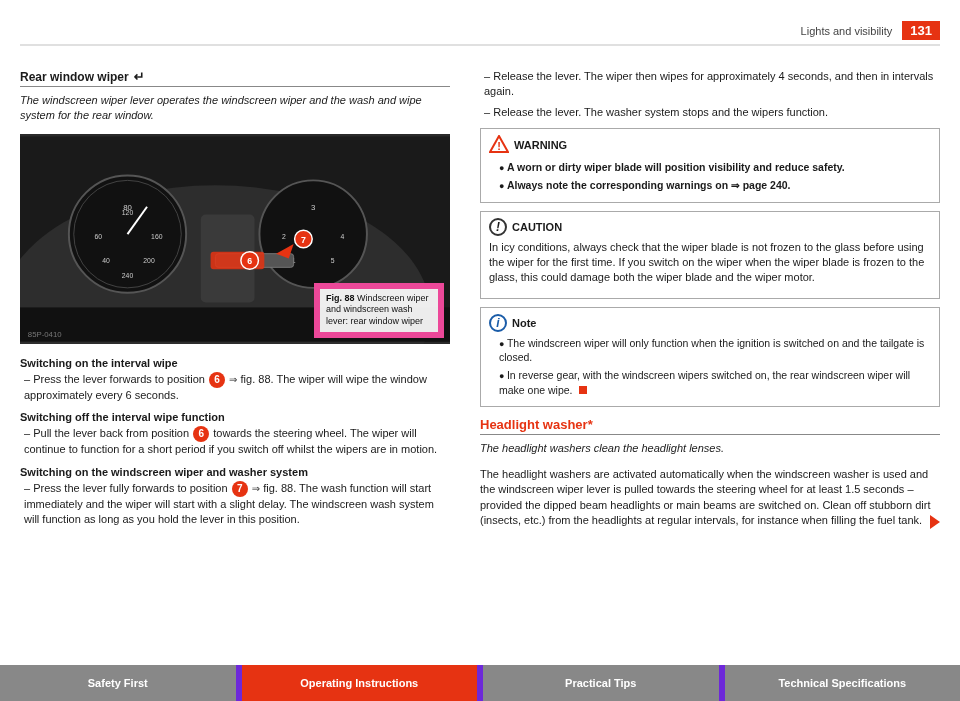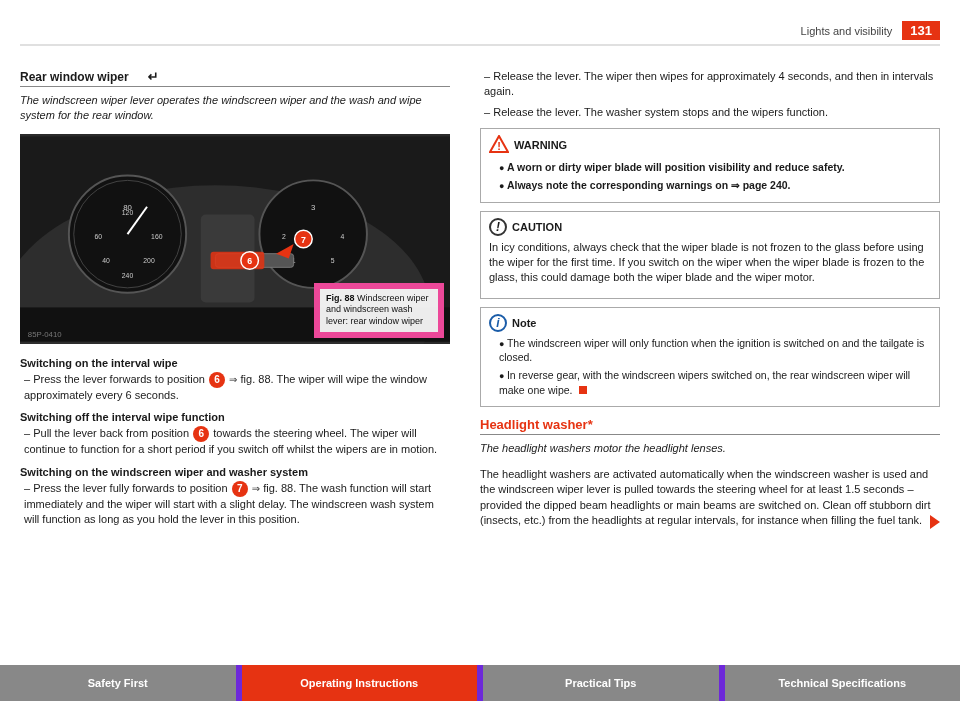--- a/index.html
+++ b/index.html
@@ -57,21 +57,21 @@
     }
 
     .section-title {
       font-weight: bold;
       font-size: 12px;
       border-bottom: 1px solid #888;
       padding-bottom: 2px;
       margin-bottom: 6px;
       display: flex;
       align-items: flex-end;
-      gap: 19px;
+      gap: 5px;
     }
 
     .italic-intro {
       font-style: italic;
       font-size: 11px;
       margin-bottom: 10px;
       line-height: 1.4;
     }
 
     
@@ -438,21 +438,21 @@
         <span>Note</span>
       </div>
       <p class="note-bullet">The windscreen wiper will only function when the ignition is switched on and the tailgate is closed.</p>
       <p class="note-bullet">
         <span>In reverse gear, with the windscreen wipers switched on, the rear windscreen wiper will make one wipe.</span>
         <span class="red-square"></span>
       </p>
     </div>
 
     <div class="headlight-title">Headlight washer*</div>
-    <p class="italic-intro">The headlight washers motor the headlight lenses.</p>
+    <p class="italic-intro">The headlight washers clean the headlight lenses.</p>
     <p class="body-text">
       <span>The headlight washers are activated automatically when the windscreen washer is used and the windscreen wiper lever is pulled towards the steering wheel for at least 1.5 seconds – provided the dipped beam headlights or main beams are switched on. Clean off stubborn dirt (insects, etc.) from the headlights at regular intervals, for instance when filling the fuel tank.</span>
       <span class="red-triangle-right"></span>
     </p>
 
   </div>
 
 </div>
 
 <div class="footer">

